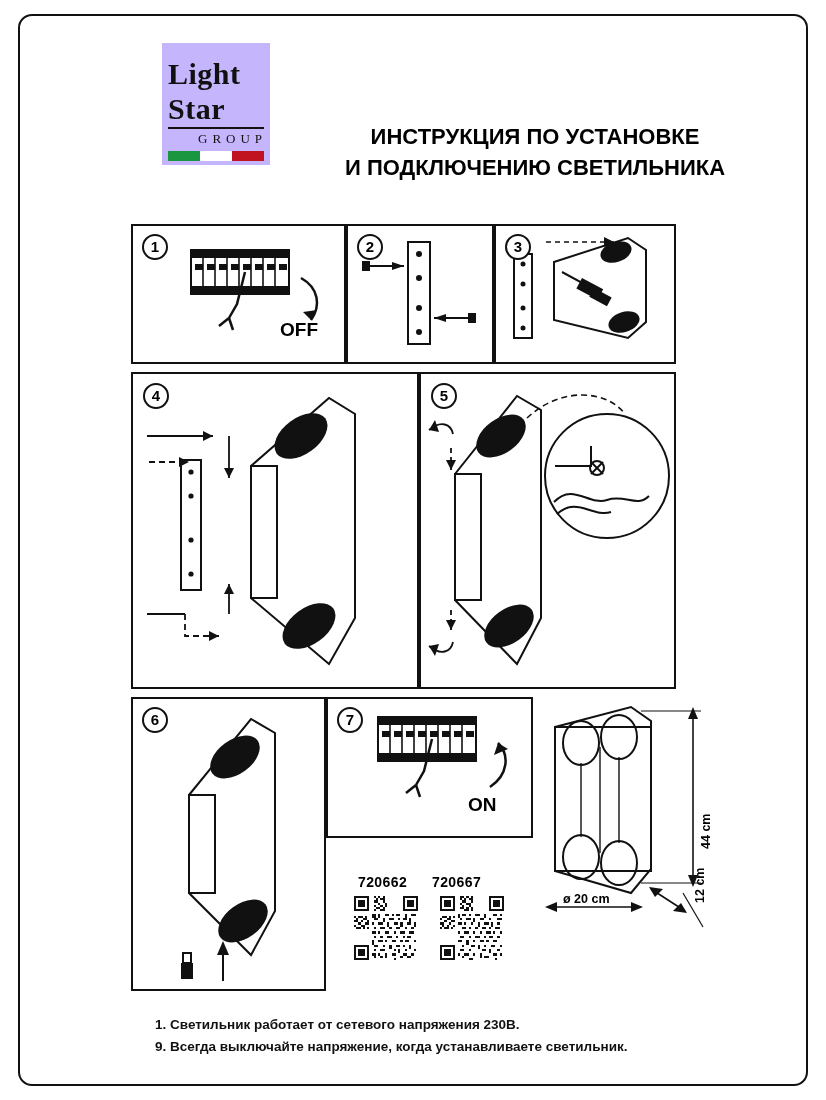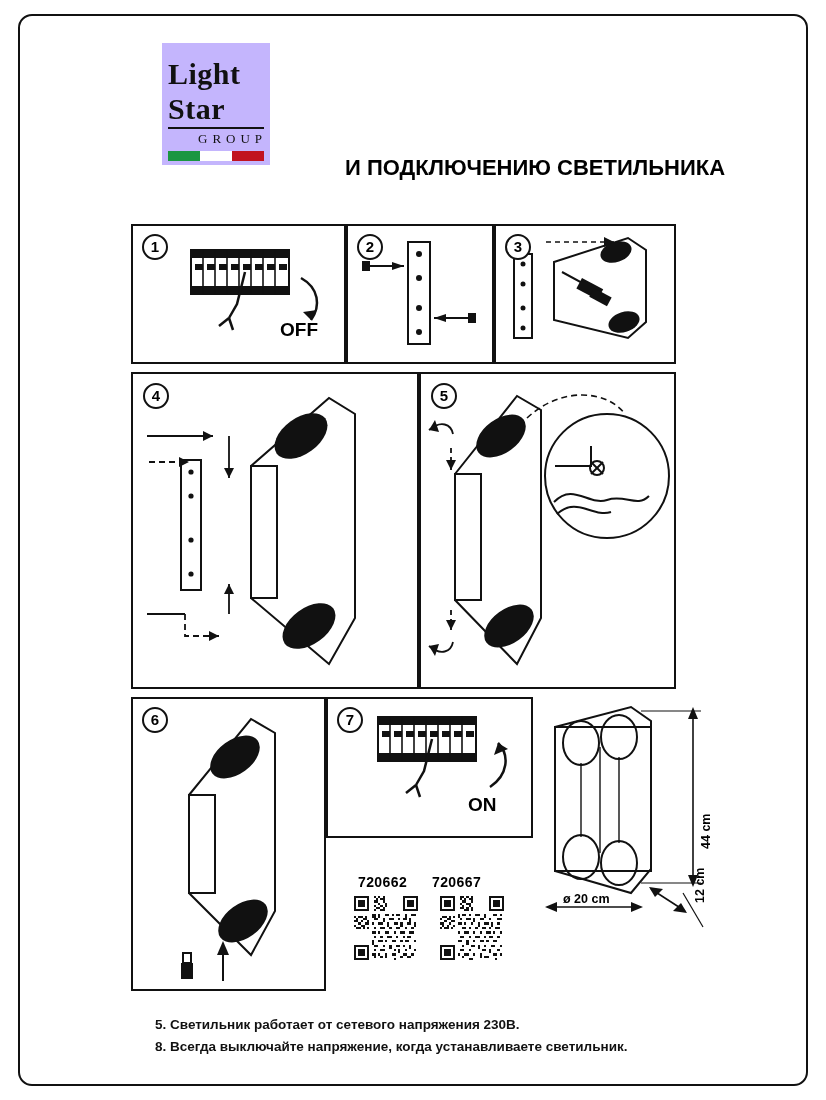--- a/index.html
+++ b/index.html
@@ -205,20 +205,21 @@
       <div class="logo-rule"></div>
       <div class="logo-l3">GROUP</div>
       <div class="flag">
         <div style="background:#1a9641"></div>
         <div style="background:#ffffff"></div>
         <div style="background:#c1121f"></div>
       </div>
     </div>
   </div>
 
+  <div class="hdr-title1">ИНСТРУКЦИЯ ПО УСТАНОВКЕ</div>
   <div class="hdr-title2">И ПОДКЛЮЧЕНИЮ СВЕТИЛЬНИКА</div>
 
   <div class="cell c1">
     <svg width="211" height="136" viewBox="0 0 211 136">
 
       <rect x="58" y="24" width="98" height="44" fill="#fff" stroke="#111" stroke-width="2"></rect>
       <rect x="58" y="24" width="98" height="8" fill="#111"></rect>
       <rect x="58" y="60" width="98" height="8" fill="#111"></rect>
       <g stroke="#111" stroke-width="1.6">
         <line x1="70" y1="24" x2="70" y2="68"></line>
@@ -679,16 +680,16 @@
       <polygon points="116,190 130,192 122,200" fill="#111"></polygon>
       <polygon points="154,216 140,214 148,206" fill="#111"></polygon>
       <line x1="150" y1="196" x2="170" y2="230" stroke="#111" stroke-width="1.2"></line>
     </svg>
     <div class="dim-text" style="left:166px; top:152px; transform:rotate(-90deg); transform-origin:left top;">44 cm</div>
     <div class="dim-text" style="left:160px; top:206px; transform:rotate(-90deg); transform-origin:left top;">12 cm</div>
     <div class="dim-text" style="left:30px; top:195px;">ø 20 cm</div>
   </div>
 
   <div class="notes">
-    <div class="note">5. Светильник работает от сетевого напряжения 230В.</div>
-    <div class="note">8. Всегда выключайте напряжение, когда устанавливаете светильник.</div>
+    <div class="note">1. Светильник работает от сетевого напряжения 230В.</div>
+    <div class="note">9. Всегда выключайте напряжение, когда устанавливаете светильник.</div>
   </div>
 </div>
 
 </body></html>

